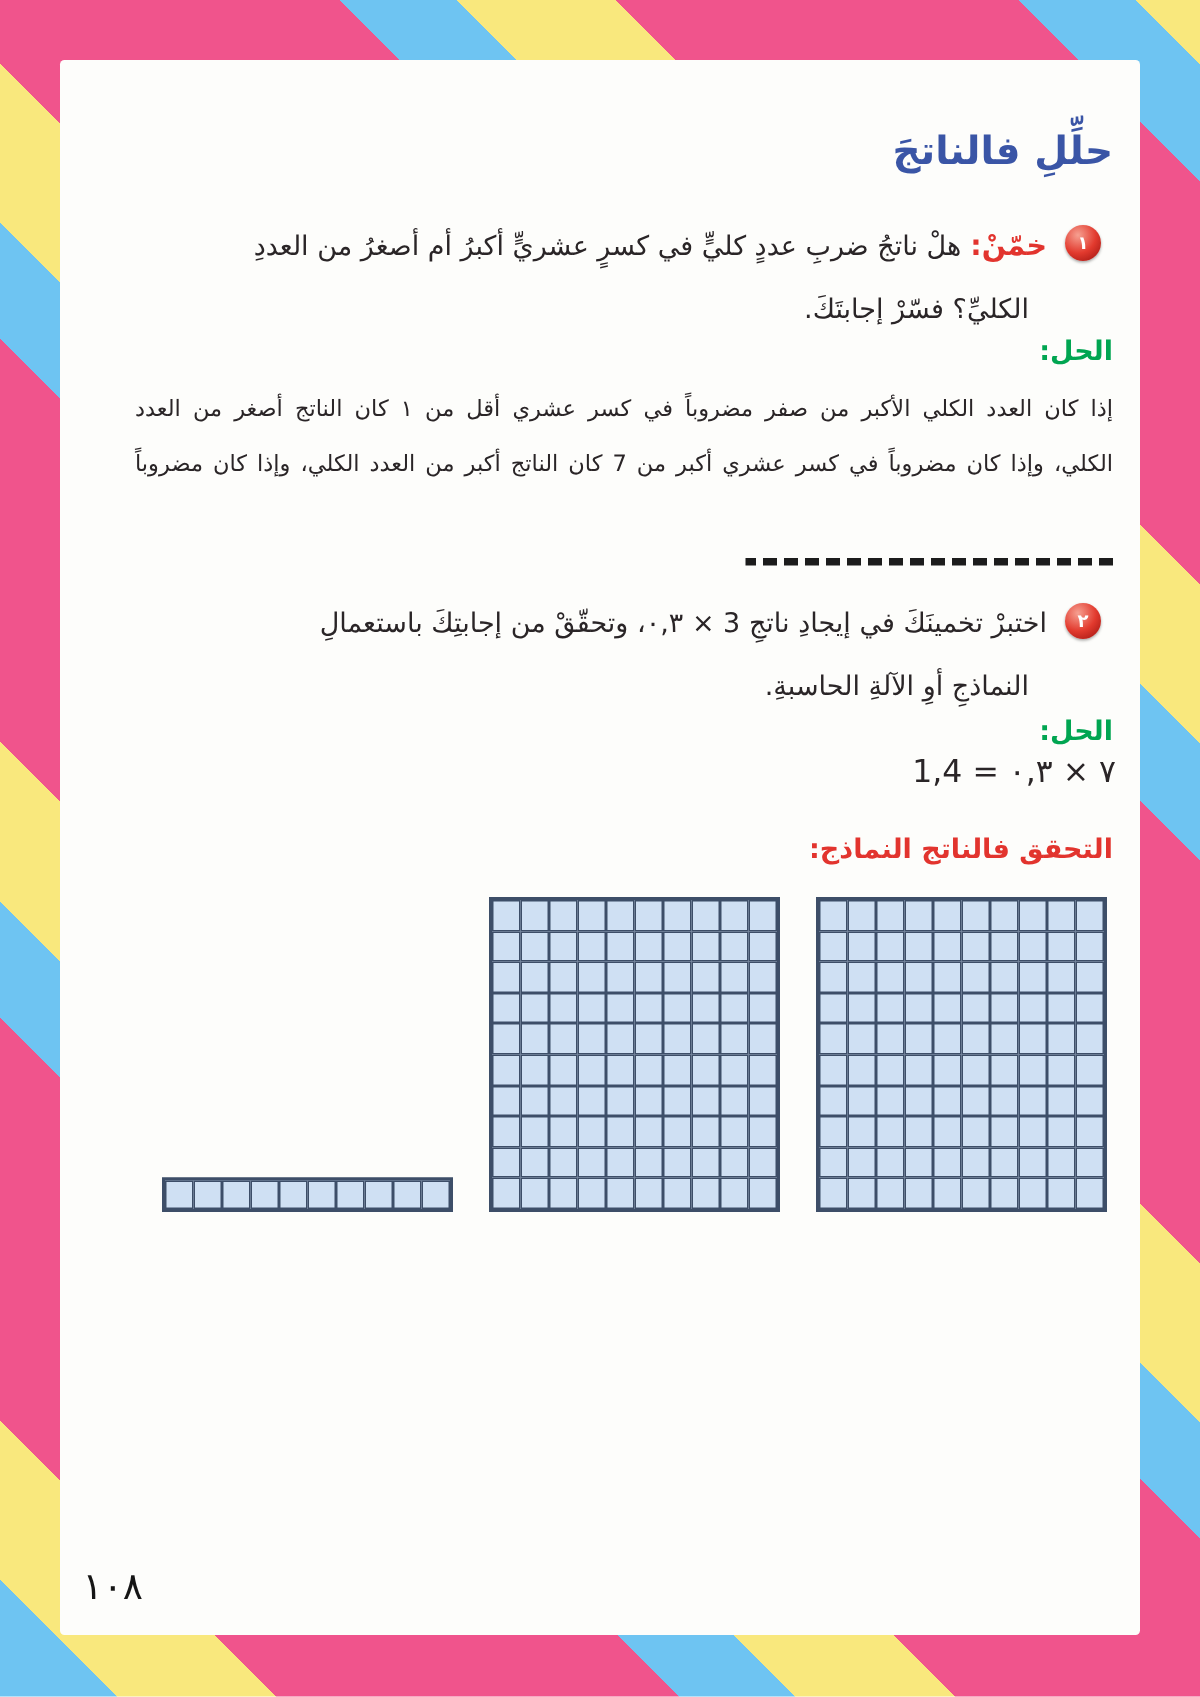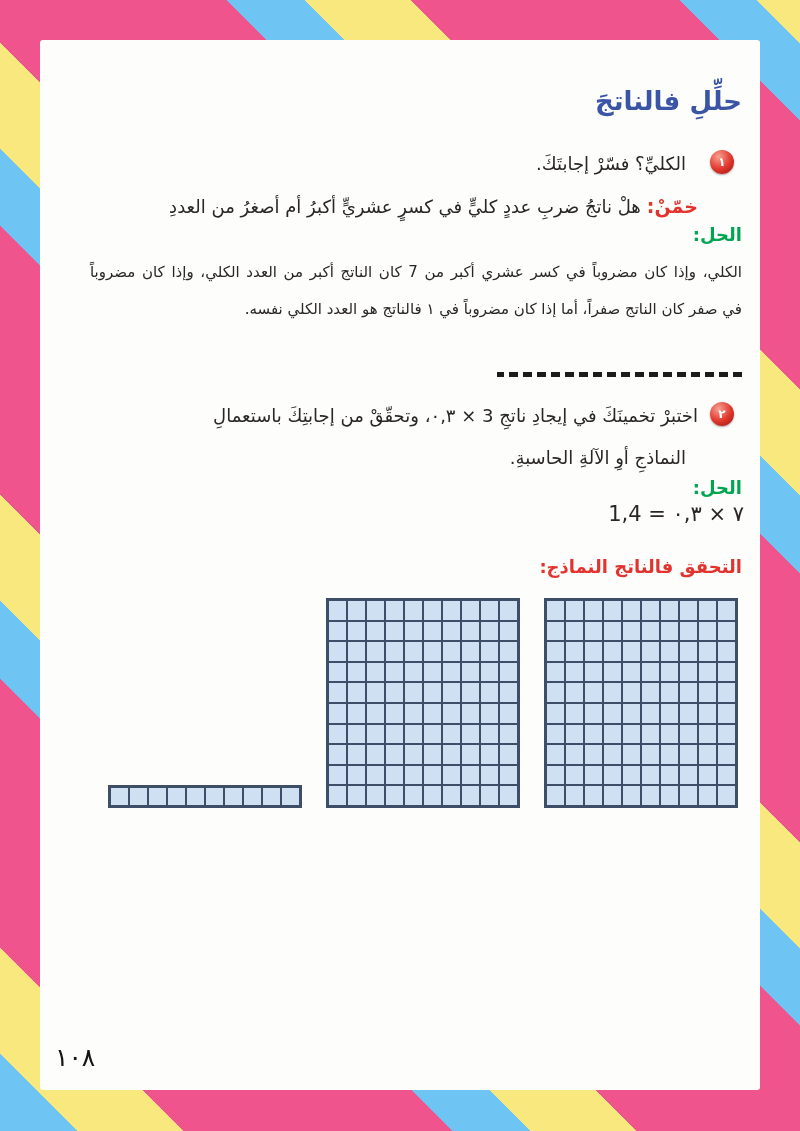--- a/index.html
+++ b/index.html
@@ -78,29 +78,29 @@
 </style>
 </head>
 <body style="--c-pink: #f0548c; --c-yellow: #f9e87d; --c-blue: #6ec4f2; --c-blue-head: #3a55a6; --c-red: #e2342e; --c-green: #00a551; --c-text: #2a2527; --c-gridline: #3d4e68;">
 
 <div class="page">
 
   <div class="heading">حلِّلِ فالناتجَ</div>
 
   <div class="question q1">
     <div class="badge">١</div>
+    <div class="q-line first"><span class="q-lead">خمّنْ:</span><span>هلْ ناتجُ ضربِ عددٍ كليٍّ في كسرٍ عشريٍّ أكبرُ أم أصغرُ من العددِ</span></div>
     <div class="q-line second">الكليِّ؟ فسّرْ إجابتَكَ.</div>
-    <div class="q-line first"><span class="q-lead">خمّنْ:</span><span>هلْ ناتجُ ضربِ عددٍ كليٍّ في كسرٍ عشريٍّ أكبرُ أم أصغرُ من العددِ</span></div>
   </div>
 
   <div class="sol-label sol-1">الحل:</div>
 
   <div class="para">
+    <div class="para-line">إذا كان العدد الكلي الأكبر من صفر مضروباً في كسر عشري أقل من ١ كان الناتج أصغر من العدد</div>
     <div class="para-line">الكلي، وإذا كان مضروباً في كسر عشري أكبر من 7 كان الناتج أكبر من العدد الكلي، وإذا كان مضروباً</div>
-    <div class="para-line last">في صفر كان الناتج صفراً، أما إذا كان مضروباً في ١ فالناتج هو العدد الكلي نفسه.</div>
   </div>
 
   <div class="dashes"></div>
 
   <div class="question q2">
     <div class="badge">٢</div>
     <div class="q-line first">اختبرْ تخمينَكَ في إيجادِ ناتجِ 3 × ٠,٣، وتحقّقْ من إجابتِكَ باستعمالِ</div>
     <div class="q-line second">النماذجِ أوِ الآلةِ الحاسبةِ.</div>
   </div>
 

